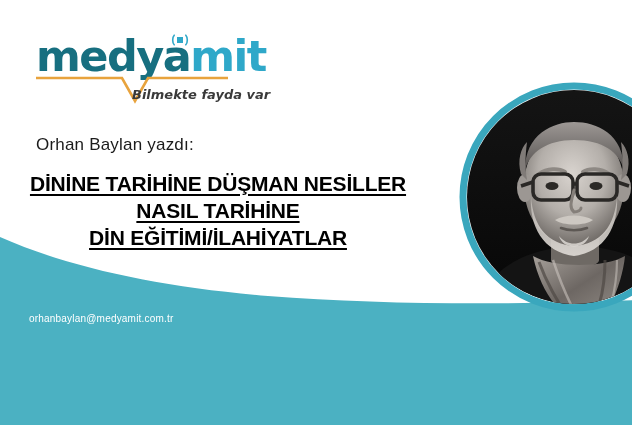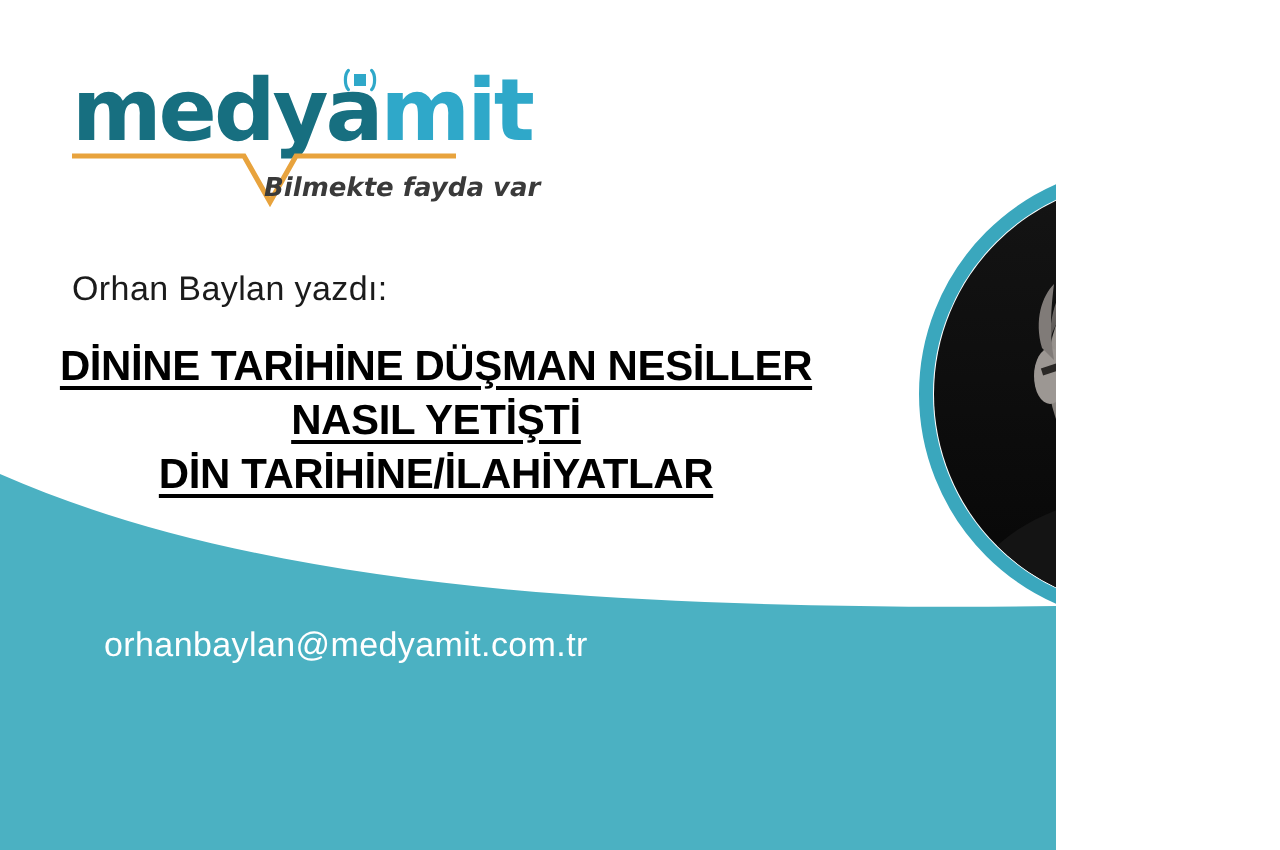--- a/index.html
+++ b/index.html
@@ -2,21 +2,21 @@
 <html><head>
 <meta charset="utf-8">
 <style>
   html, body {
     margin: 0;
     padding: 0;
     background: #ffffff;
   }
   #card {
     position: relative;
-    width: 528px;
+    width: 632px;
     height: 425px;
     overflow: hidden;
     background: #ffffff;
     font-family: "Liberation Sans", sans-serif;
   }
 
   
   #wave-layer {
     position: absolute;
     left: 0; top: 0;
@@ -108,24 +108,24 @@
   }
   #headline .hl-line span {
     text-decoration: underline;
     text-underline-offset: 3px;
     text-decoration-thickness: 2px;
   }
 
   
   #email {
     position: absolute;
-    left: 52px;
+    left: 29px;
     top: 313px;
     font-family: "Liberation Sans", sans-serif;
-    font-size: 17px;
+    font-size: 10px;
     color: #ffffff;
     letter-spacing: 0.2px;
     z-index: 5;
     white-space: nowrap;
   }
 
   
   #portrait {
     position: absolute;
     left: 455px;
@@ -161,22 +161,22 @@
       <path d="M1,4 L86,4 L99,27 L112,4 L191,4" stroke="#e8a33d" stroke-width="2.6" fill="none" stroke-linejoin="miter" stroke-linecap="square"></path>
     </svg>
 
     <div id="logo-tagline">Bilmekte fayda var</div>
   </div>
 
   <div id="byline">Orhan Baylan yazdı:</div>
 
   <div id="headline">
     <div class="hl-line"><span>DİNİNE TARİHİNE DÜŞMAN NESİLLER</span></div>
-    <div class="hl-line"><span>NASIL YETİŞTİ</span></div>
-    <div class="hl-line"><span>DİN TARİHİNE/İLAHİYATLAR</span></div>
+    <div class="hl-line"><span>NASIL TARİHİNE</span></div>
+    <div class="hl-line"><span>DİN EĞİTİMİ/İLAHİYATLAR</span></div>
   </div>
 
   <div id="email">orhanbaylan@medyamit.com.tr</div>
 
   <svg id="portrait" viewBox="0 0 238 238">
     <defs>
       <clipPath id="circ">
         <circle cx="119" cy="119" r="107"></circle>
       </clipPath>
       <linearGradient id="bgGrad" x1="0" y1="0" x2="0" y2="1">

